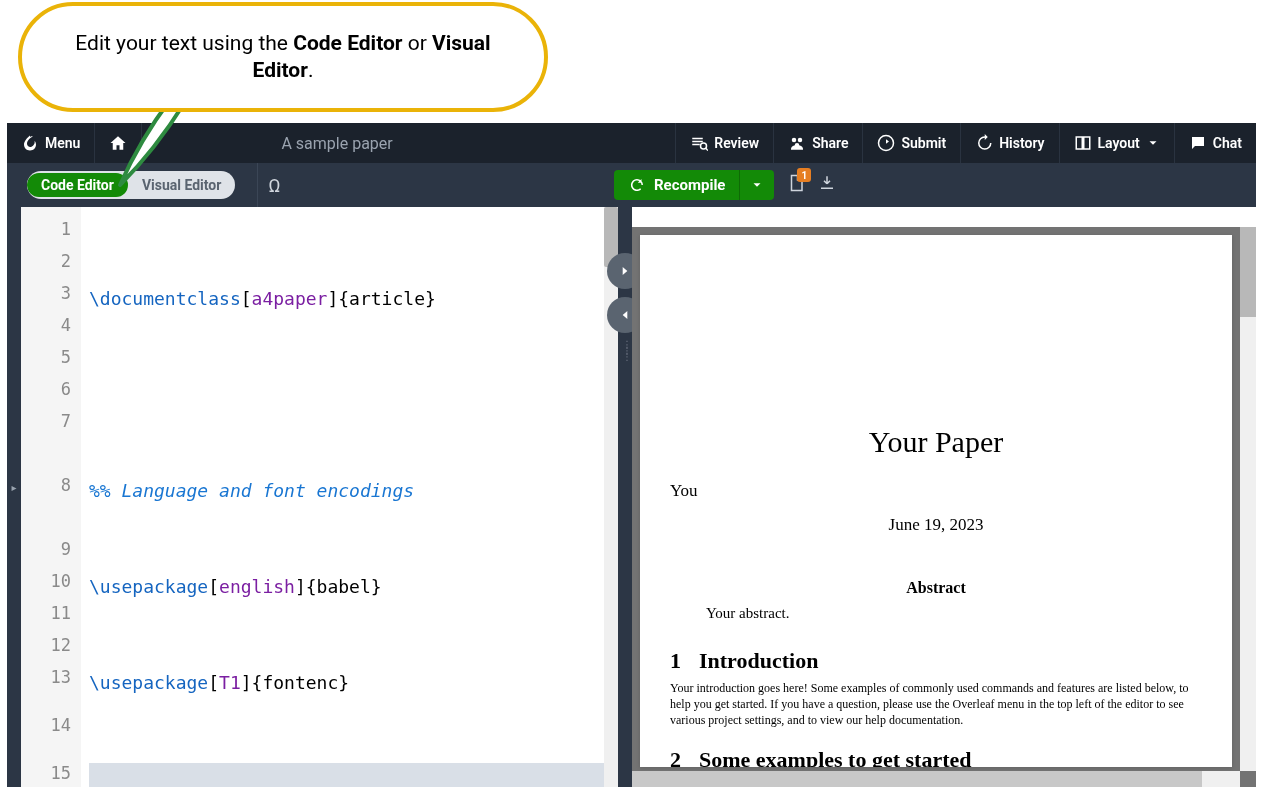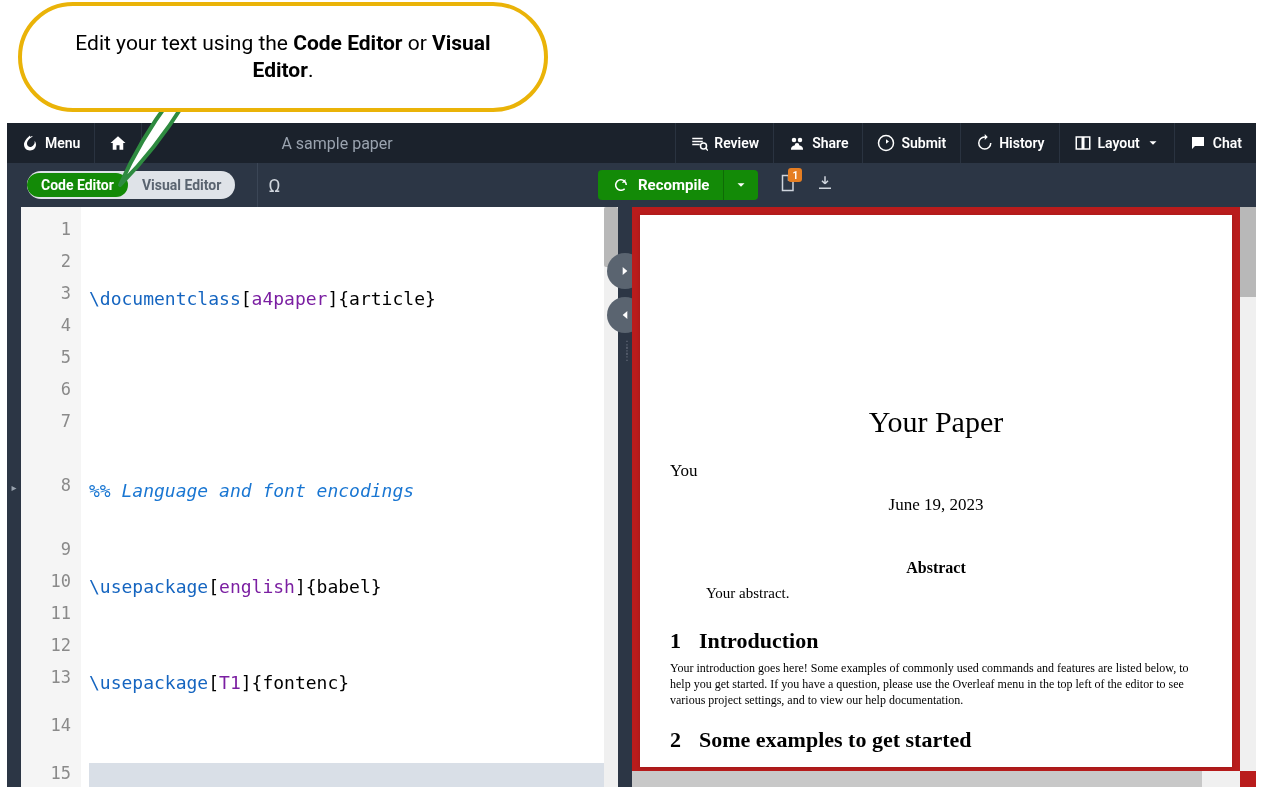--- a/index.html
+++ b/index.html
@@ -122,24 +122,24 @@
   font-size: 18px;
   border-left: 1px solid #3b4656;
   height: 100%;
   display: flex;
   align-items: center;
   cursor: pointer;
 }
 
 .subbar-right {
   position: absolute;
-  left: 591px;
-  display: flex;
-  align-items: center;
-  gap: 20px;
+  left: 607px;
+  display: flex;
+  align-items: center;
+  gap: 13px;
   height: 100%;
 }
 .recompile-btn {
   background: #138a07;
   color: #fff;
   height: 30px;
   display: flex;
   align-items: center;
   border-radius: 4px;
   overflow: hidden;
@@ -281,23 +281,24 @@
   align-items: center;
   justify-content: center;
   color: #fff;
   font-size: 16px;
   cursor: pointer;
 }
 
 
 .pdf-pane {
   flex: 1;
-  background: #b91c1c;
+  background: #737373;
   position: relative;
   overflow: hidden;
+  margin-top: 20px;
 }
 .pdf-page {
   position: absolute;
   left: 8px;
   top: 8px;
   right: 24px;
   bottom: 20px;
   background: #fff;
   box-shadow: 0 1px 4px rgba(0,0,0,0.15);
   padding: 190px 30px 20px 30px;

